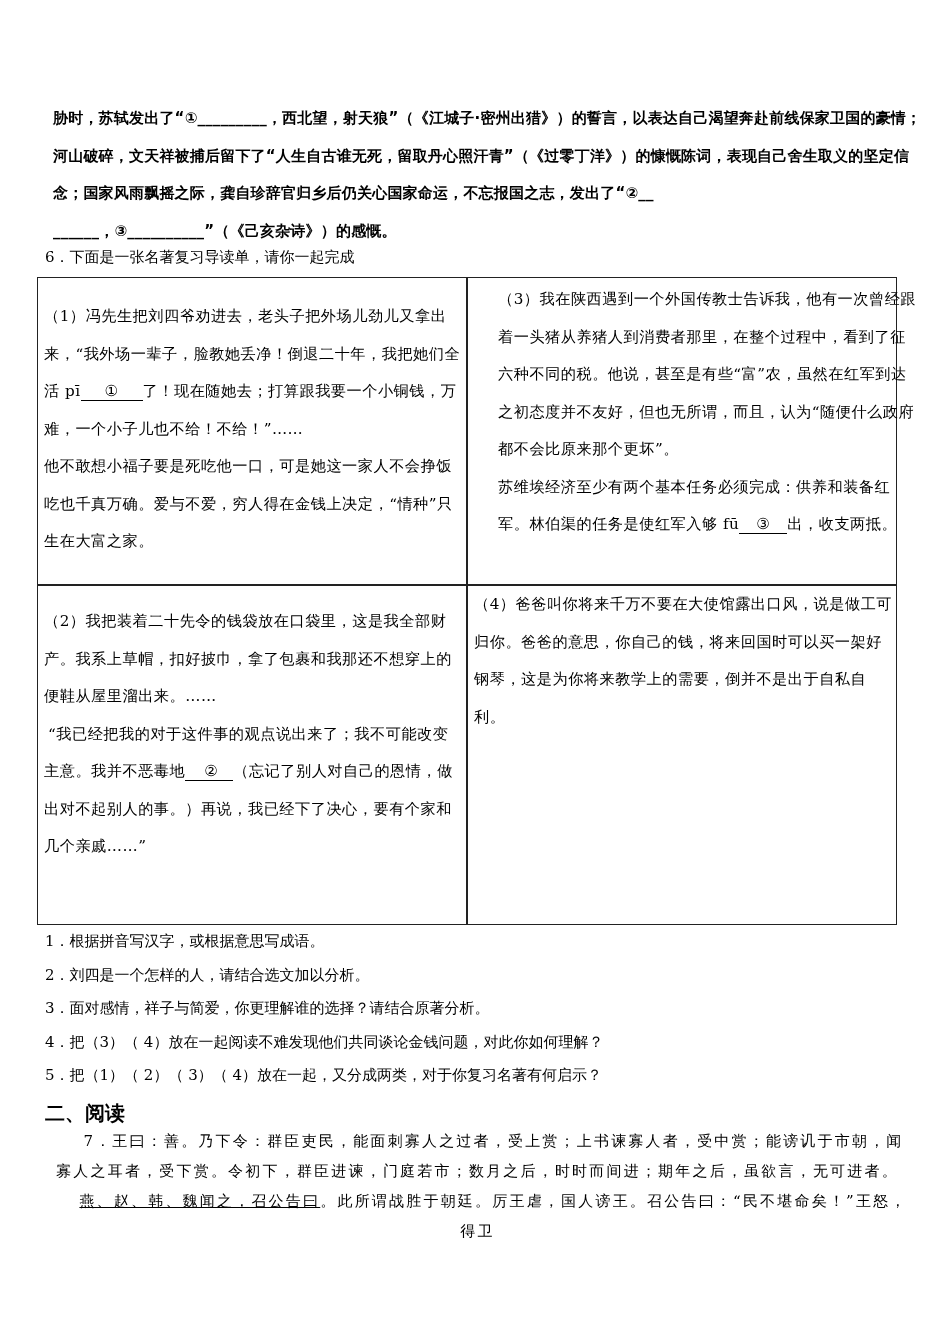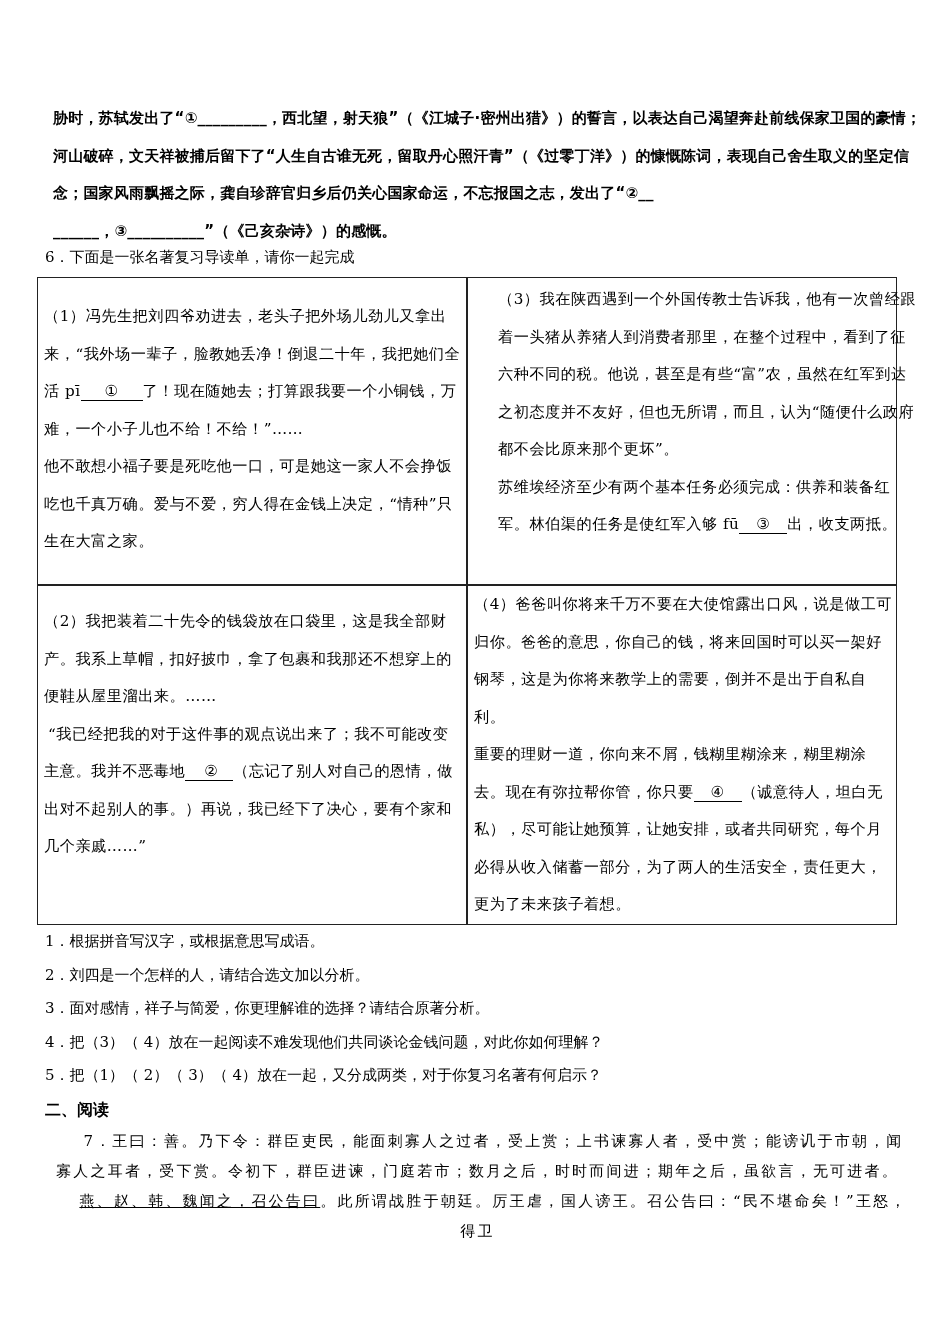--- a/index.html
+++ b/index.html
@@ -31,21 +31,21 @@
   .c2 { left: 6px; top: 325px; width: 420px; }
   .c4 { left: 436px; top: 308px; width: 420px; }
   .blank { display: inline-block; border-bottom: 1px solid #000; text-align: center; line-height: 18px; padding: 0 10px; }
   .questions {
     position: absolute; left: 45px; top: 925px; width: 860px;
     font-size: 15px; line-height: 33.5px;
   }
   .sec2 {
     position: absolute; left: 45px; top: 1100px;
     font-family: "DejaVu Sans", "Liberation Sans", sans-serif;
-    font-weight: bold; font-size: 16px;
+    font-weight: bold; font-size: 20px;
   }
   .reading {
     position: absolute; left: 45px; top: 1126px; width: 865px;
     font-size: 15px; line-height: 30px; letter-spacing: 2.2px;
   }
   .reading p { margin: 0; text-indent: 32px; text-align: center; }
   .ul { text-decoration: underline; }
 </style>
 </head>
 <body>
@@ -70,21 +70,20 @@
     <div><span>苏维埃经济至少有两个基本任务必须完成：供养和装备红军。林伯渠的任务是使红军入够 fū</span><span class="blank" style="width:28px">③</span><span>出，收支两抵。</span></div>
   </div>
 
   <div class="cell c2">
     <div>（2）我把装着二十先令的钱袋放在口袋里，这是我全部财产。我系上草帽，扣好披巾，拿了包裹和我那还不想穿上的便鞋从屋里溜出来。……</div>
     <div style="text-indent:4px"><span>“我已经把我的对于这件事的观点说出来了；我不可能改变主意。我并不恶毒地</span><span class="blank" style="width:28px">②</span><span>（忘记了别人对自己的恩情，做出对不起别人的事。）再说，我已经下了决心，要有个家和几个亲戚……”</span></div>
   </div>
 
   <div class="cell c4">
     <div>（4）爸爸叫你将来千万不要在大使馆露出口风，说是做工可归你。爸爸的意思，你自己的钱，将来回国时可以买一架好钢琴，这是为你将来教学上的需要，倒并不是出于自私自利。</div>
-    <div><span>重要的理财一道，你向来不屑，钱糊里糊涂来，糊里糊涂去。现在有弥拉帮你管，你只要</span><span class="blank" style="width:28px">④</span><span>（诚意待人，坦白无私），尽可能让她预算，让她安排，或者共同研究，每个月必得从收入储蓄一部分，为了两人的生活安全，责任更大，更为了未来孩子着想。</span></div>
   </div>
 </div>
 
 <div class="questions">
   <div>1．根据拼音写汉字，或根据意思写成语。</div>
   <div>2．刘四是一个怎样的人，请结合选文加以分析。</div>
   <div>3．面对感情，祥子与简爱，你更理解谁的选择？请结合原著分析。</div>
   <div>4．把（3）（ 4）放在一起阅读不难发现他们共同谈论金钱问题，对此你如何理解？</div>
   <div>5．把（1）（ 2）（ 3）（ 4）放在一起，又分成两类，对于你复习名著有何启示？</div>
 </div>

